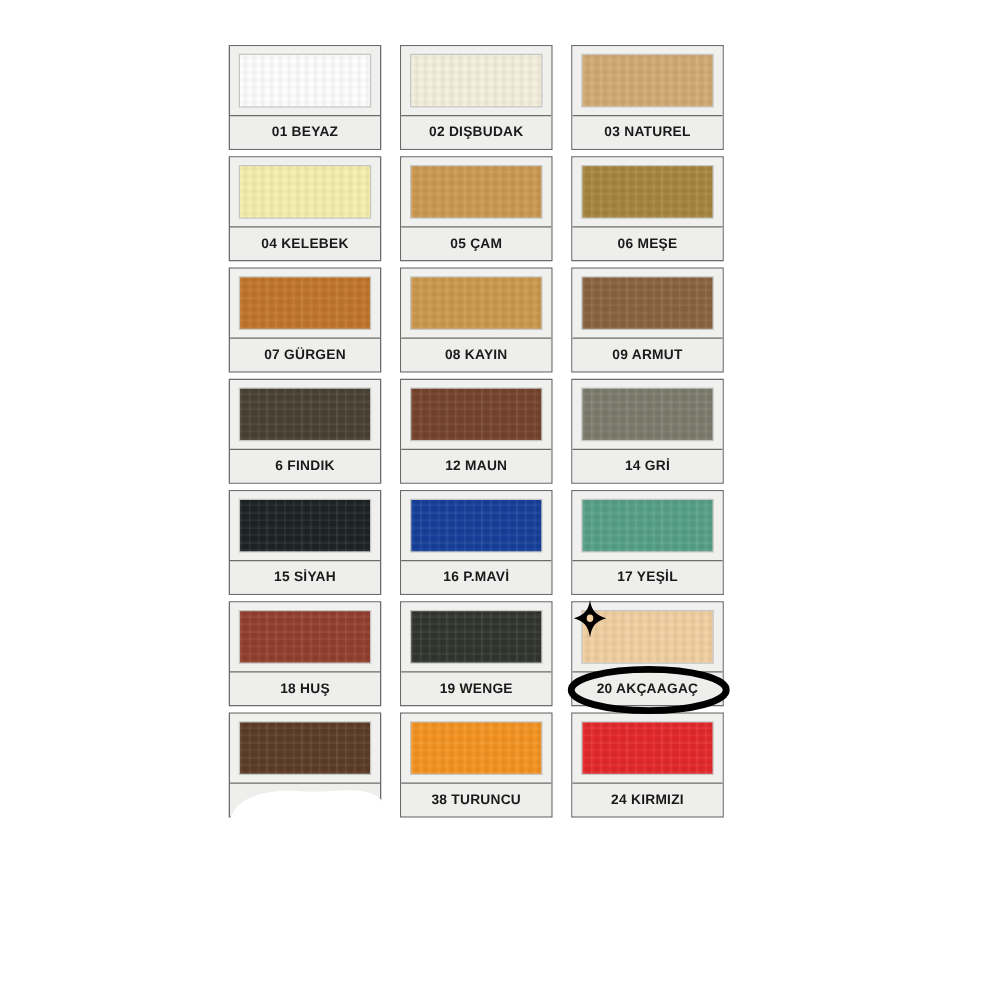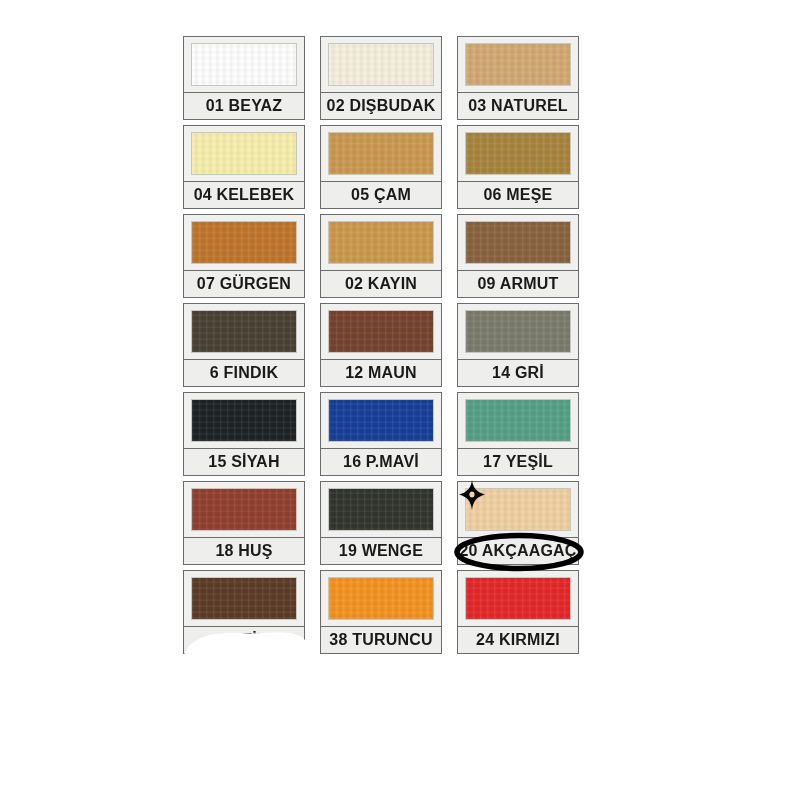--- a/index.html
+++ b/index.html
@@ -88,21 +88,21 @@
   .swatch-label-bar {
     flex: 1 1 auto;
     background: #eeeeec;
     display: flex;
     align-items: center;
     justify-content: center;
   }
 
   .swatch-label {
     font-family: "Liberation Sans", sans-serif;
-    font-size: 16px;
+    font-size: 11px;
     font-weight: bold;
     color: #1a1a1a;
     letter-spacing: 0.2px;
     white-space: nowrap;
     text-align: center;
   }
 
   
 
   
@@ -198,21 +198,21 @@
         </div>
         <div class="swatch-label-bar">
           <span class="swatch-label">07 GÜRGEN</span>
         </div>
       </div>
       <div class="swatch-cell">
         <div class="swatch-top">
           <div class="swatch-chip" style="background: rgb(204, 154, 78);"></div>
         </div>
         <div class="swatch-label-bar">
-          <span class="swatch-label">02 KAYIN</span>
+          <span class="swatch-label">08 KAYIN</span>
         </div>
       </div>
       <div class="swatch-cell">
         <div class="swatch-top">
           <div class="swatch-chip" style="background: rgb(138, 100, 64);"></div>
         </div>
         <div class="swatch-label-bar">
           <span class="swatch-label">09 ARMUT</span>
         </div>
       </div>

